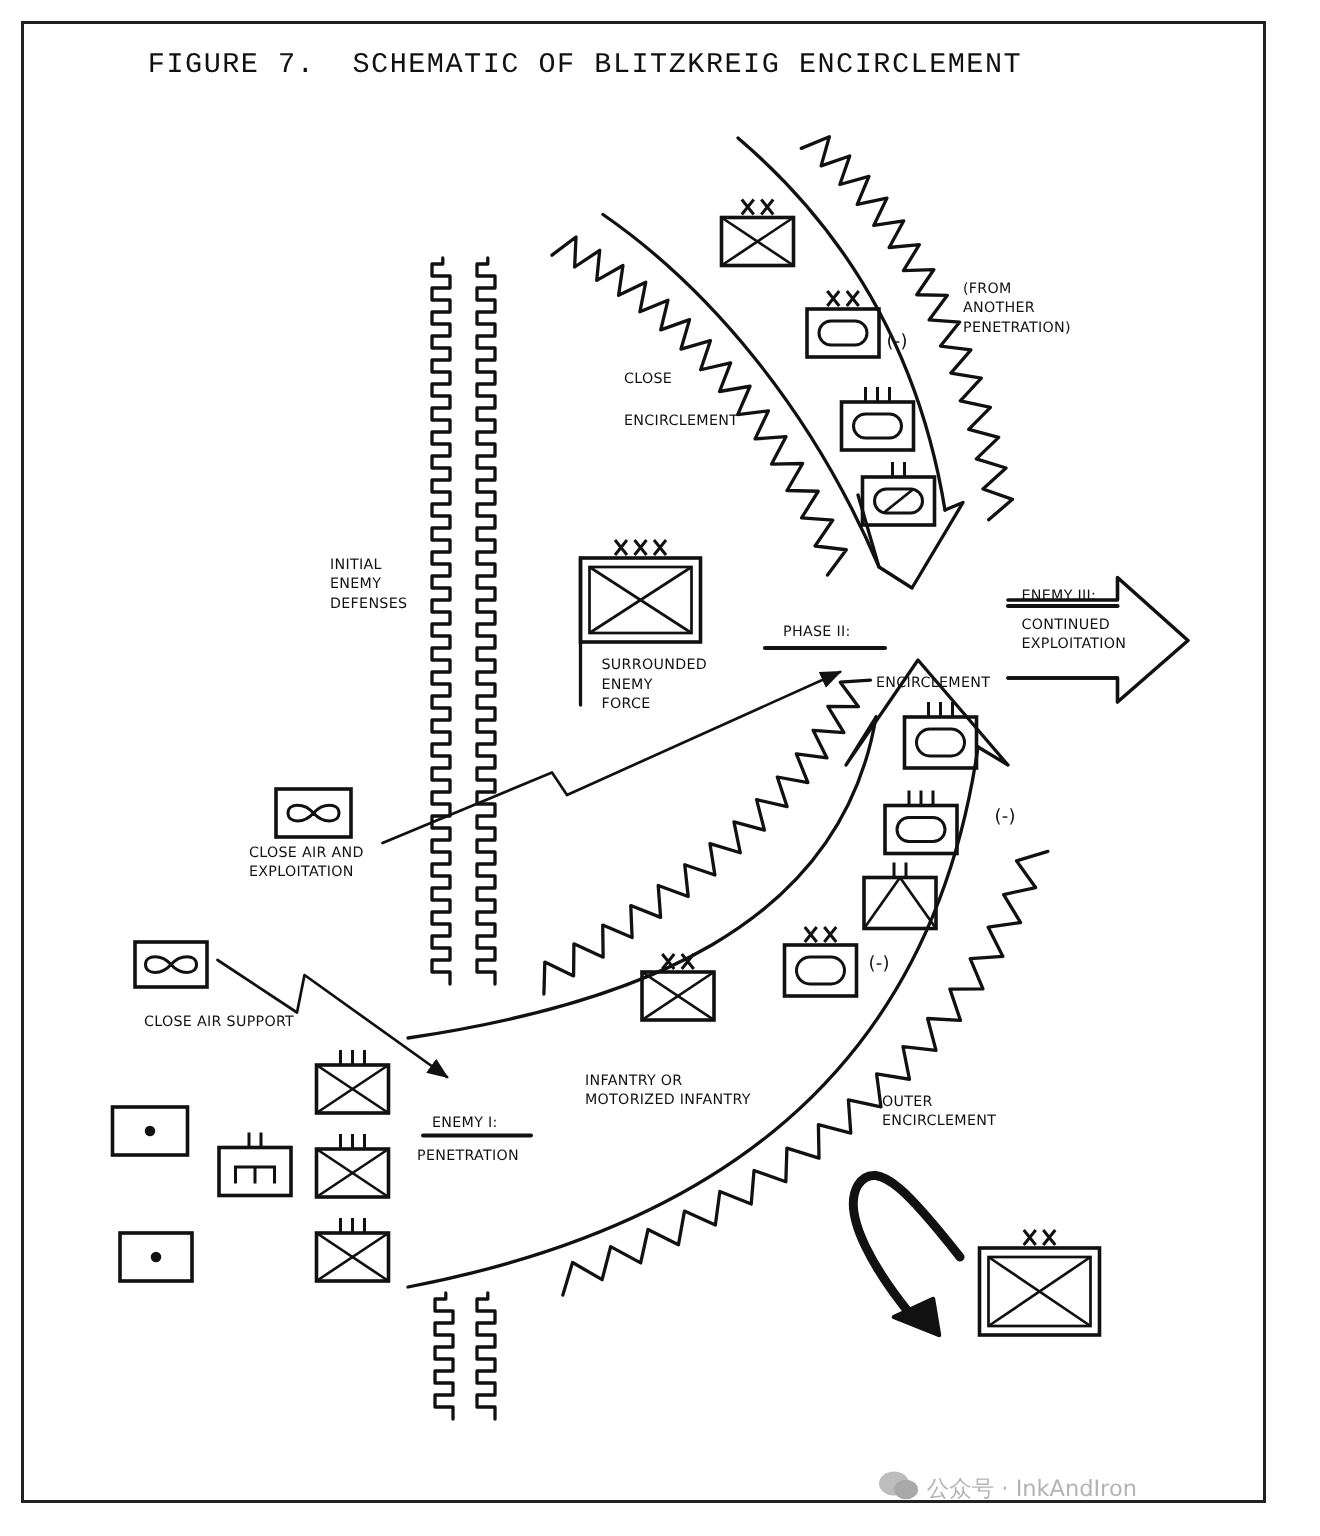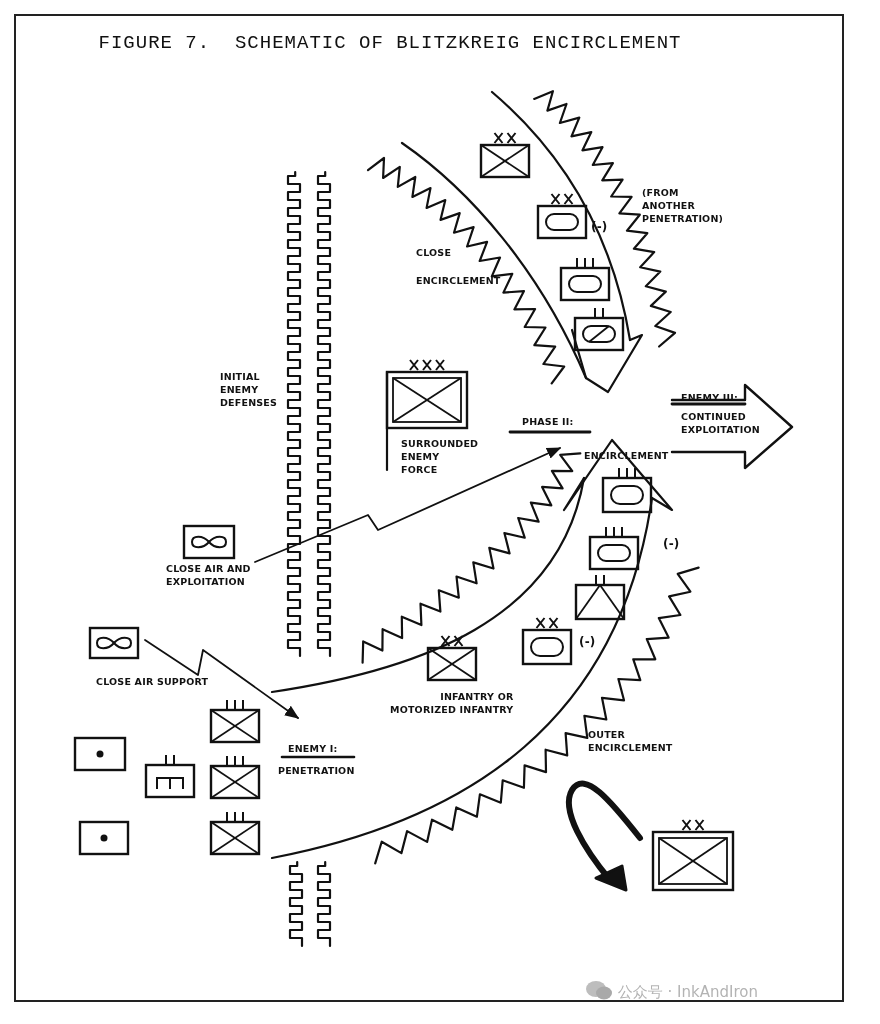--- a/index.html
+++ b/index.html
@@ -1,20 +1,20 @@
 <!DOCTYPE html>
 <html><head>
 <meta charset="utf-8">
 <style>
   html, body { margin: 0; padding: 0; background: #ffffff; }
   body { width: 880px; height: 1024px; position: relative; overflow: hidden; }
   #stage { position: absolute; left: 0; top: 0; width: 880px; height: 1024px; }
   .frame { position: absolute; left: 14px; top: 14px; width: 830px; height: 988px; border: 2px solid #222; box-sizing: border-box; }
   .title { position: absolute; left: 0; top: 32px; width: 780px; text-align: center; font-family: "Liberation Mono", "DejaVu Sans Mono", monospace; font-size: 19px; letter-spacing: 1px; color: #111; white-space: pre; }
-  .lbl { position: absolute; font-family: "DejaVu Sans", "Liberation Sans", sans-serif; font-weight: bold; font-size: 9.5px; line-height: 13px; color: #111; white-space: pre; letter-spacing: 0.2px; }
+  .lbl { position: absolute; font-family: "DejaVu Sans", "Liberation Sans", sans-serif; font-weight: normal; font-size: 9.5px; line-height: 13px; color: #111; white-space: pre; letter-spacing: 0.2px; }
   .watermark { position: absolute; left: 585px; top: 980px; font-family: "DejaVu Sans", sans-serif; font-size: 15px; color: #b3b3b3; white-space: nowrap; }
   .watermark .wx { display: inline-block; width: 28px; height: 20px; vertical-align: -3px; }
 </style>
 </head>
 <body>
 
 <div id="stage">
   <div class="frame"></div>
   <div class="title">FIGURE 7.  SCHEMATIC OF BLITZKREIG ENCIRCLEMENT</div>
 
@@ -200,21 +200,21 @@
 ENEMY
 FORCE</div>
   <div class="lbl" style="left:522px;top:415px">PHASE II:</div>
   <div class="lbl" style="left:584px;top:449px">ENCIRCLEMENT</div>
   <div class="lbl" style="left:681px;top:391px">ENEMY III:</div>
   <div class="lbl" style="left:681px;top:410px">CONTINUED
 EXPLOITATION</div>
   <div class="lbl" style="left:166px;top:562px">CLOSE AIR AND
 EXPLOITATION</div>
   <div class="lbl" style="left:96px;top:675px">CLOSE AIR SUPPORT</div>
-  <div class="lbl" style="left:390px;top:690px;text-align:right">INFANTRY OR
+  <div class="lbl" style="left:390px;top:714px;text-align:left">INFANTRY OR
 MOTORIZED INFANTRY</div>
   <div class="lbl" style="left:288px;top:742px">ENEMY I:</div>
   <div class="lbl" style="left:278px;top:764px">PENETRATION</div>
   <div class="lbl" style="left:588px;top:728px">OUTER
 ENCIRCLEMENT</div>
   <div class="lbl" style="left:591px;top:221px;font-size:12px">(-)</div>
   <div class="lbl" style="left:663px;top:538px;font-size:12px">(-)</div>
   <div class="lbl" style="left:579px;top:636px;font-size:12px">(-)</div>
 
   <div class="watermark">

